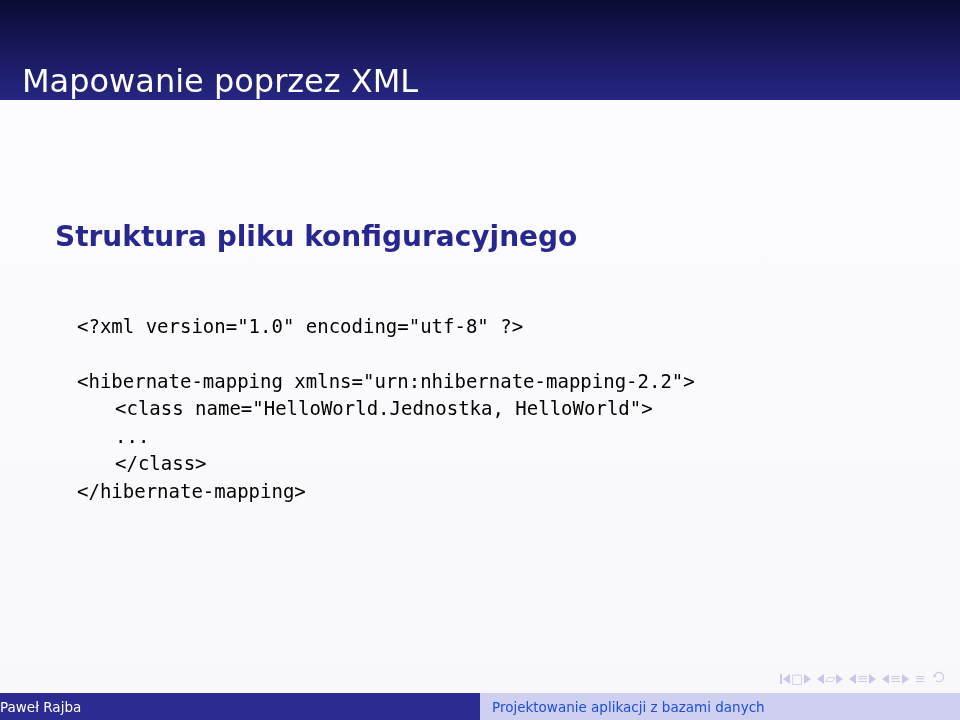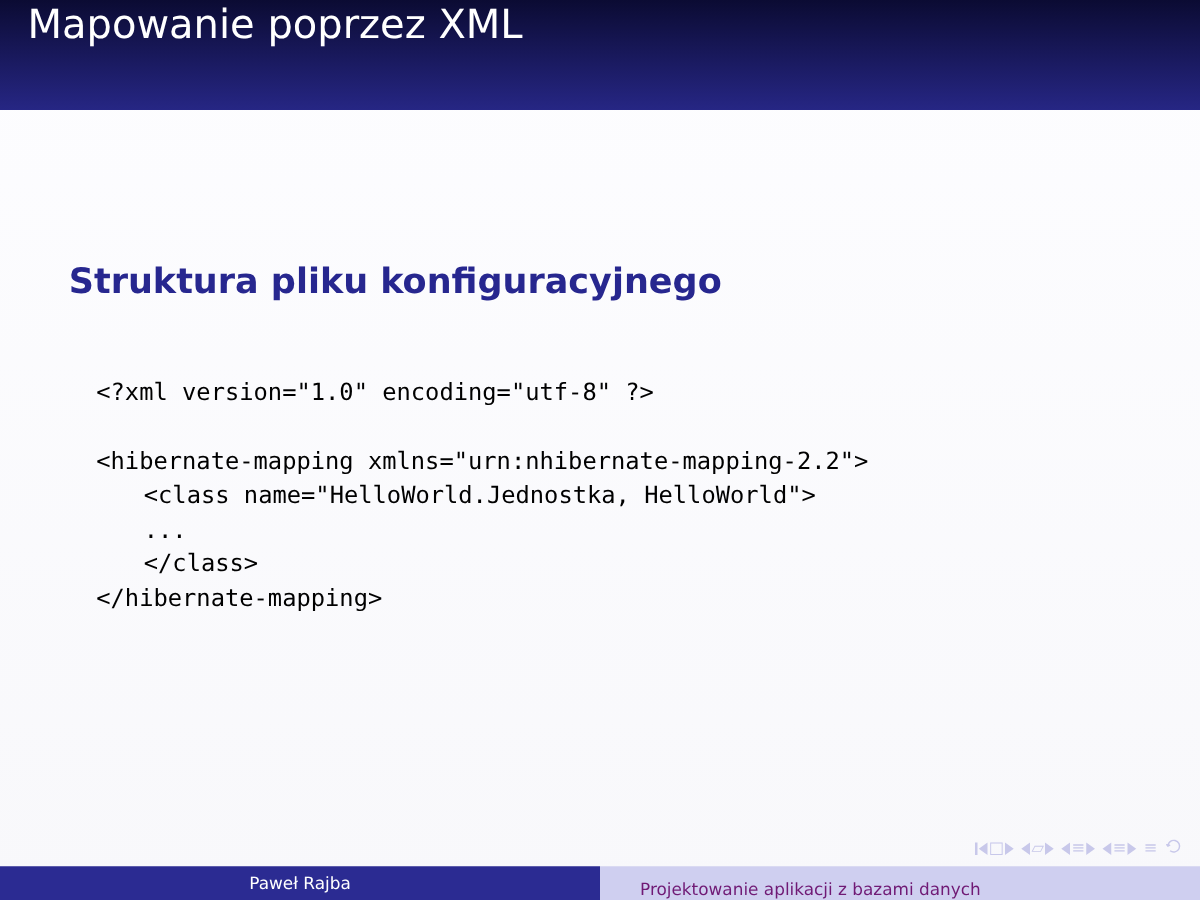--- a/index.html
+++ b/index.html
@@ -13,24 +13,24 @@
   }
   .slide {
     position: relative;
     width: 960px;
     height: 720px;
     background: linear-gradient(to bottom, #fdfdff 0%, #f8f8fb 100%);
   }
   .title-bar {
     background: #14144a;
     background: linear-gradient(to bottom, #0b0b33 0%, #262684 100%);
-    height: 88px;
+    height: 100px;
     padding-left: 22px;
     display: flex;
-    align-items: flex-start;
+    align-items: flex-end;
   }
   .title-text {
     color: #ffffff;
     font-size: 32px;
     font-weight: 400;
   }
   .content {
     padding: 120px 78px 0 55px;
   }
   .subtitle {
@@ -58,30 +58,30 @@
     height: 27px;
     display: flex;
     font-size: 13.5px;
   }
   .foot-left {
     flex: 0 0 50%;
     background: #2b2b92;
     color: #fff;
     display: flex;
     align-items: center;
-    justify-content: center;
+    justify-content: flex-start;
     box-sizing: border-box;
   }
   .foot-right {
     flex: 0 0 50%;
     background: #cfcff0;
-    color: #701a75;
+    color: #1d4ed8;
     display: flex;
-    align-items: flex-end;
-    padding-left: 32px;
+    align-items: center;
+    padding-left: 12px;
     box-sizing: border-box;
   }
   .nav {
     position: absolute;
     right: 14px;
     bottom: 32px;
     display: flex;
     align-items: center;
     gap: 6px;
   }

